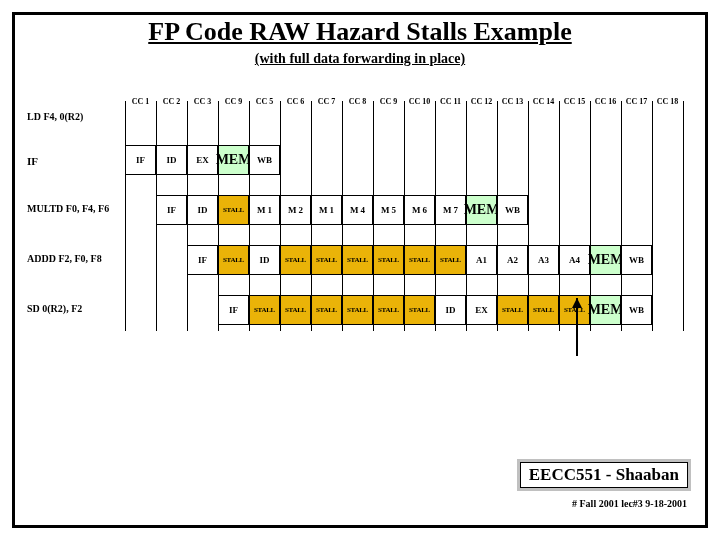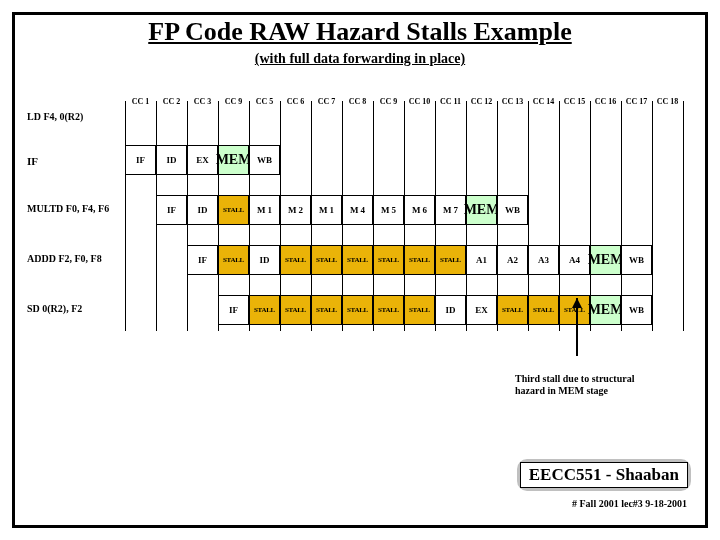--- a/index.html
+++ b/index.html
@@ -15,21 +15,21 @@
   .vcap { position: absolute; top: 12px; height: 230px; border-left: 1px solid #000; }
   .instr-col { position: absolute; left: 0; width: 102px; font-size: 10px; font-weight: bold; }
   .instr-col div { position: absolute; left: 4px; }
   .rows { position: absolute; left: 102px; top: 12px; }
   .row { position: absolute; height: 30px; display: flex; }
   .cell { width: 31px; height: 30px; border: 1px solid #000; font-size: 9px; font-weight: bold; display: flex; align-items: center; justify-content: center; background: #fff; }
   .stall { background: #eab308; font-size: 7px; letter-spacing: -0.3px; }
   .mem  { background: #ccffcc; font-size: 14px; }
   .note { position: absolute; font-size: 10px; font-weight: bold; line-height: 1.15; width: 120px; }
   .ptr  { position: absolute; }
-  .footer1 { position: absolute; right: 14px; bottom: 34px; background: #c0c0c0; padding: 3px 3px 3px 3px; border-radius: 10px; }
+  .footer1 { position: absolute; right: 14px; bottom: 34px; background: #c0c0c0; padding: 3px 3px 3px 3px; }
   .footer1 .inner { background: #fff; border: 1px solid #000; padding: 2px 8px; font-size: 17px; font-weight: bold; }
   .footer2 { position: absolute; right: 18px; bottom: 16px; font-size: 10px; font-weight: bold; margin-top: 20px; }
 </style>
 </head>
 <body>
 
 <div class="frame">
   <div class="title">FP Code RAW Hazard Stalls Example</div>
   <div class="subtitle">(with full data forwarding in place)</div>
 
@@ -139,19 +139,18 @@
           <div class="cell mem">MEM</div>
           <div class="cell">WB</div>
         </div>
     </div>
   </div>
 
   <svg class="ptr" style="left:550px;top:283px" width="24" height="70">
     <line x1="12" y1="0" x2="12" y2="58" stroke="#000" stroke-width="2"></line>
     <polygon points="12,0 7,10 17,10" fill="#000"></polygon>
   </svg>
-  <div class="note" style="left:500px;top:358px">Third stall due to structural hazard in MEM stage</div>
 
   <div class="footer1">
     <div class="inner">EECC551 - Shaaban</div>
   </div>
   <div class="footer2">#  Fall 2001 lec#3   9-18-2001</div>
 </div>
 
 </body></html>

